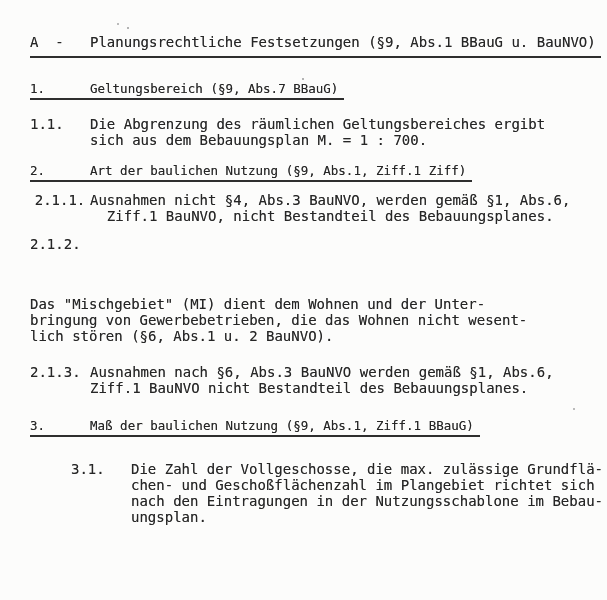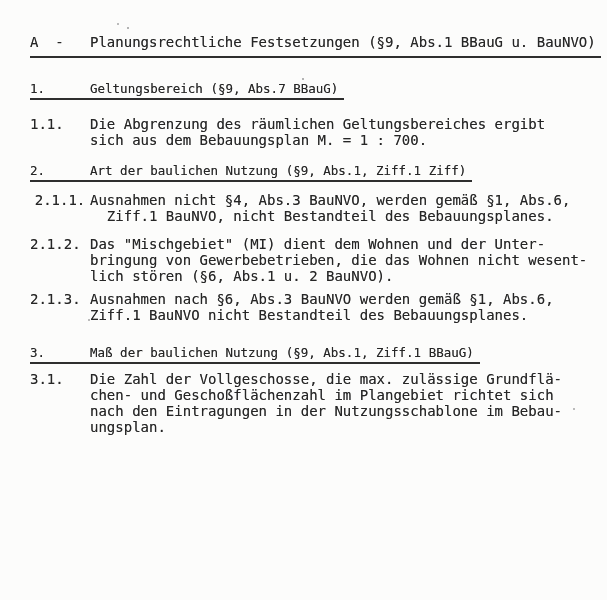--- a/index.html
+++ b/index.html
@@ -40,24 +40,24 @@
     border-bottom: 2px solid #2e2e2e;
     width: -moz-fit-content;
     width: fit-content;
     padding: 0 6px 1px 0;
   }
   .mt-h1 { margin-top: 23px; }
   .mt-11 { margin-top: 16px; }
   .mt-h2 { margin-top: 15px; }
   .mt-210 { margin-top: 10px; }
   .mt-211 { margin-top: 10px; text-align: center; }
-  .mt-212 { margin-top: 12px; }
-  .mt-213 { margin-top: 7px; }
+  .mt-212 { margin-top: 12px; flex-direction: column; }
+  .mt-213 { margin-top: 20px; }
   .mt-h3 { margin-top: 22px; }
-  .mt-31 { margin-top: 7px; }
+  .mt-31 { margin-top: 24px; justify-content: flex-end; }
   .speck {
     position: absolute;
     background: #5e5e5e;
     border-radius: 50%;
     opacity: 0.55;
   }
 </style>
 </head>
 <body>
 

